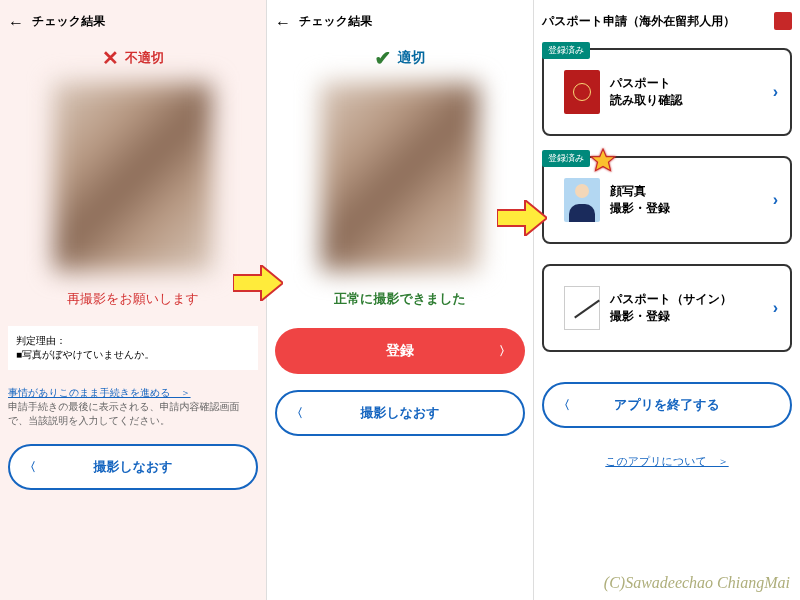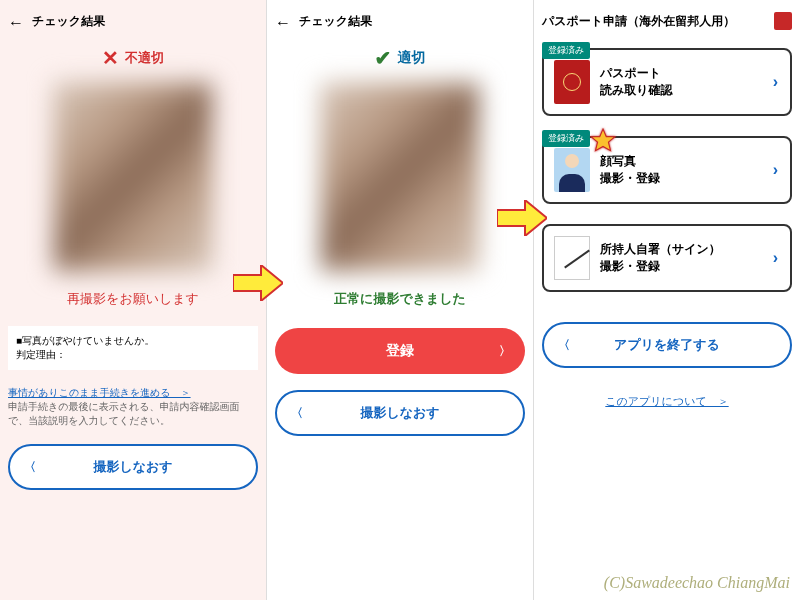--- a/index.html
+++ b/index.html
@@ -24,21 +24,21 @@
 .msg-good { color: #2e7d32; text-align: center; font-size: 13px; font-weight: bold; margin: 10px 0; }
 .reason-box { background: #fff; padding: 8px; font-size: 10px; margin: 8px 0; }
 .proceed-link { color: #1565c0; font-size: 10px; text-decoration: underline; margin-top: 8px; }
 .proceed-note { font-size: 10px; color: #666; margin-bottom: 10px; }
 .btn-primary { background: #ef4444; color: #fff; border: none; border-radius: 24px; padding: 14px; width: 100%; font-size: 14px; font-weight: bold; display: flex; align-items: center; justify-content: center; position: relative; margin: 10px 0; cursor: pointer; }
 .btn-primary .chev { position: absolute; right: 14px; font-size: 12px; }
 .btn-outline { background: #fff; color: #1565c0; border: 2px solid #1565c0; border-radius: 24px; padding: 12px; width: 100%; font-size: 13px; font-weight: bold; display: flex; align-items: center; justify-content: center; position: relative; margin: 6px 0; cursor: pointer; }
 .btn-outline .chev-l { position: absolute; left: 14px; font-size: 12px; }
 
 
-.menu-card { border: 2px solid #333; border-radius: 8px; padding: 10px; margin: 10px 0; display: flex; align-items: center; gap: 10px; position: relative; cursor: pointer; }
+.menu-card { border: 2px solid #333; border-radius: 8px; padding: 20px; margin: 10px 0; display: flex; align-items: center; gap: 10px; position: relative; cursor: pointer; }
 .menu-card .chev-r { position: absolute; right: 12px; color: #1565c0; font-size: 16px; font-weight: bold; }
 .badge { position: absolute; top: -8px; left: -2px; background: #00897b; color: #fff; font-size: 9px; padding: 2px 6px; border-radius: 2px; }
 .menu-icon { width: 36px; height: 44px; flex-shrink: 0; }
 .passport-icon { background: #b71c1c; border-radius: 2px; position: relative; }
 .passport-icon::after { content: ""; position: absolute; top: 50%; left: 50%; width: 16px; height: 16px; border: 1px solid #f9d776; border-radius: 50%; transform: translate(-50%,-50%); }
 .face-icon { background: #b3d7f2; border-radius: 2px; position: relative; overflow: hidden; }
 .face-icon::before { content: ""; position: absolute; top: 6px; left: 50%; width: 14px; height: 14px; background: #f4d7b8; border-radius: 50%; transform: translateX(-50%); }
 .face-icon::after { content: ""; position: absolute; bottom: 0; left: 50%; width: 26px; height: 18px; background: #1a2b5c; border-radius: 10px 10px 0 0; transform: translateX(-50%); }
 .sign-icon { background: #fff; border: 1px solid #ccc; position: relative; }
 .sign-icon::after { content: ""; position: absolute; top: 50%; left: 20%; width: 30px; height: 2px; background: #333; transform: rotate(-35deg); }
@@ -66,22 +66,22 @@
       <span class="back-arrow">←</span>
       <span class="header-title">チェック結果</span>
     </div>
     <div class="status-row">
       <span class="x-icon">✕</span>
       <span class="status-label-bad">不適切</span>
     </div>
     <div class="photo-box"></div>
     <div class="msg-bad">再撮影をお願いします</div>
     <div class="reason-box">
+      <div>判定理由：</div>
       <div>■写真がぼやけていませんか。</div>
-      <div>判定理由：</div>
     </div>
     <div class="proceed-link">事情がありこのまま手続きを進める　＞</div>
     <div class="proceed-note">申請手続きの最後に表示される、申請内容確認画面で、当該説明を入力してください。</div>
     <button class="btn-outline">
       <span class="chev-l">〈</span>
       <span>撮影しなおす</span>
     </button>
   </div>
 
   <div class="screen">
@@ -132,21 +132,21 @@
       <div class="menu-text">
         <div>顔写真</div>
         <div>撮影・登録</div>
       </div>
       <span class="chev-r">›</span>
     </div>
 
     <div class="menu-card">
       <div class="menu-icon sign-icon"></div>
       <div class="menu-text">
-        <div>所持人自署（サイン）</div>
+        <div>パスポート（サイン）</div>
         <div>撮影・登録</div>
       </div>
       <span class="chev-r">›</span>
     </div>
 
     <button class="btn-outline exit-btn">
       <span class="chev-l">〈</span>
       <span>アプリを終了する</span>
     </button>
 

